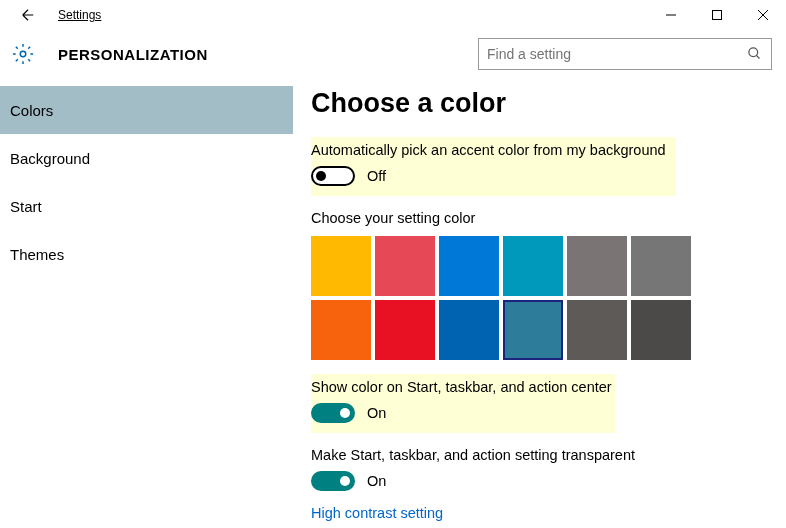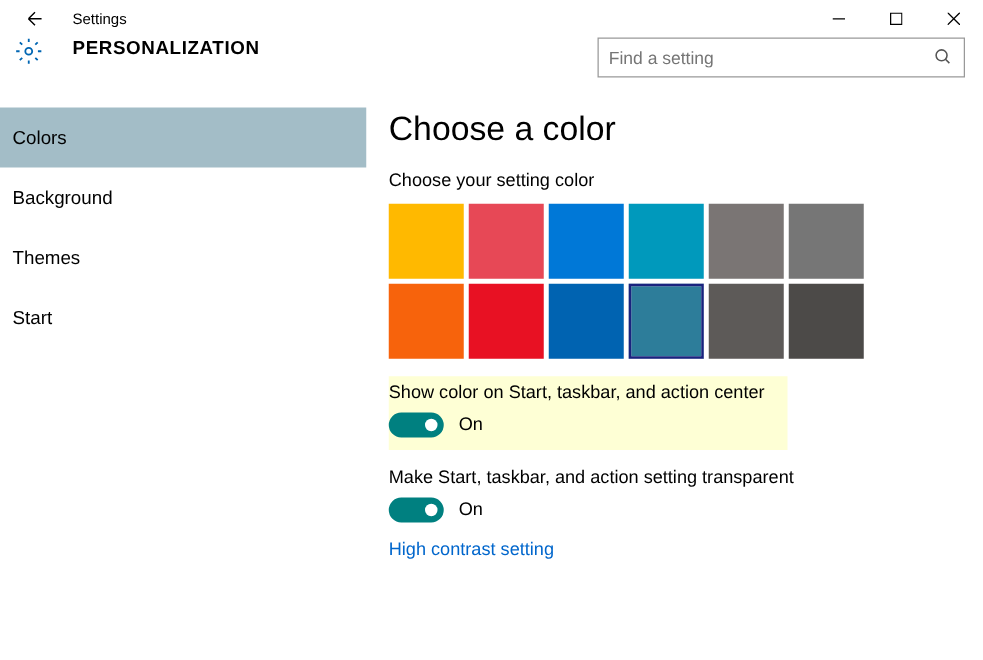--- a/index.html
+++ b/index.html
@@ -26,37 +26,38 @@
       height: 30px;
       display: flex;
       align-items: center;
       justify-content: center;
       cursor: pointer;
     }
     .title-text {
       font-size: 12px;
       margin-left: 10px;
       color: #000;
+      text-decoration: underline;
     }
     .window-controls {
       margin-left: auto;
       display: flex;
     }
     .win-ctrl {
       width: 46px;
       height: 30px;
       display: flex;
       align-items: center;
       justify-content: center;
       cursor: pointer;
     }
     .header-row {
       height: 48px;
       display: flex;
-      align-items: flex-start;
+      align-items: center;
       padding: 0 12px;
     }
     .gear-icon {
       width: 22px;
       height: 22px;
       display: flex;
       align-items: center;
       justify-content: center;
     }
     .header-title {
@@ -113,21 +114,21 @@
     .sidebar-item.selected {
       background: #a3bdc7;
     }
     .main-panel {
       flex: 1;
       padding: 10px 18px 0 18px;
       overflow: hidden;
     }
     .page-heading {
       font-size: 27px;
-      font-weight: 400;
+      font-weight: 700;
       color: #000;
       margin-bottom: 18px;
     }
     .highlight-block {
       background: #feffd5;
       padding: 5px 10px 10px 0;
       display: inline-block;
     }
     .setting-label {
       font-size: 14.5px;
@@ -260,30 +261,39 @@
 
 <div class="content-area">
   <div class="sidebar">
     <div class="sidebar-item selected">
         <span>Colors</span>
       </div>
     <div class="sidebar-item">
         <span>Background</span>
       </div>
     <div class="sidebar-item">
+        <span>Start</span>
+      </div>
+    <div class="sidebar-item">
         <span>Themes</span>
-      </div>
-    <div class="sidebar-item">
-        <span>Start</span>
       </div>
   </div>
 
   <div class="main-panel">
     <h1 class="page-heading">Choose a color</h1>
 
+    <div class="highlight-block">
+      <div class="setting-label">Automatically pick an accent color from my background</div>
+      <div class="toggle-row">
+        <div class="toggle off">
+            <div class="knob"></div>
+          </div>
+        <span class="toggle-state">Off</span>
+      </div>
+    </div>
 
     <div class="section-gap">
       <div class="setting-label">Choose your setting color</div>
       <div class="color-grid" id="color-grid">
           <div class="color-row">
             <div class="swatch" style="background: rgb(255, 185, 0);"></div>
             <div class="swatch" style="background: rgb(231, 72, 86);"></div>
             <div class="swatch" style="background: rgb(0, 120, 215);"></div>
             <div class="swatch" style="background: rgb(0, 153, 188);"></div>
             <div class="swatch" style="background: rgb(122, 117, 116);"></div>
@@ -293,21 +303,21 @@
             <div class="swatch" style="background: rgb(247, 99, 12);"></div>
             <div class="swatch" style="background: rgb(232, 17, 35);"></div>
             <div class="swatch" style="background: rgb(0, 99, 177);"></div>
             <div class="swatch selected" style="background: rgb(45, 125, 154);"></div>
             <div class="swatch" style="background: rgb(93, 90, 88);"></div>
             <div class="swatch" style="background: rgb(76, 74, 72);"></div>
           </div>
         </div>
     </div>
 
-    <div class="section-gap highlight-block" style="padding:5px 18px 10px 0;">
+    <div class="section-gap highlight-block" style="padding:5px 3px 10px 0;">
       <div class="setting-label">Show color on Start, taskbar, and action center</div>
       <div class="toggle-row">
         <div class="toggle on">
             <div class="knob"></div>
           </div>
         <span class="toggle-state">On</span>
       </div>
     </div>
 
     <div class="section-gap">

